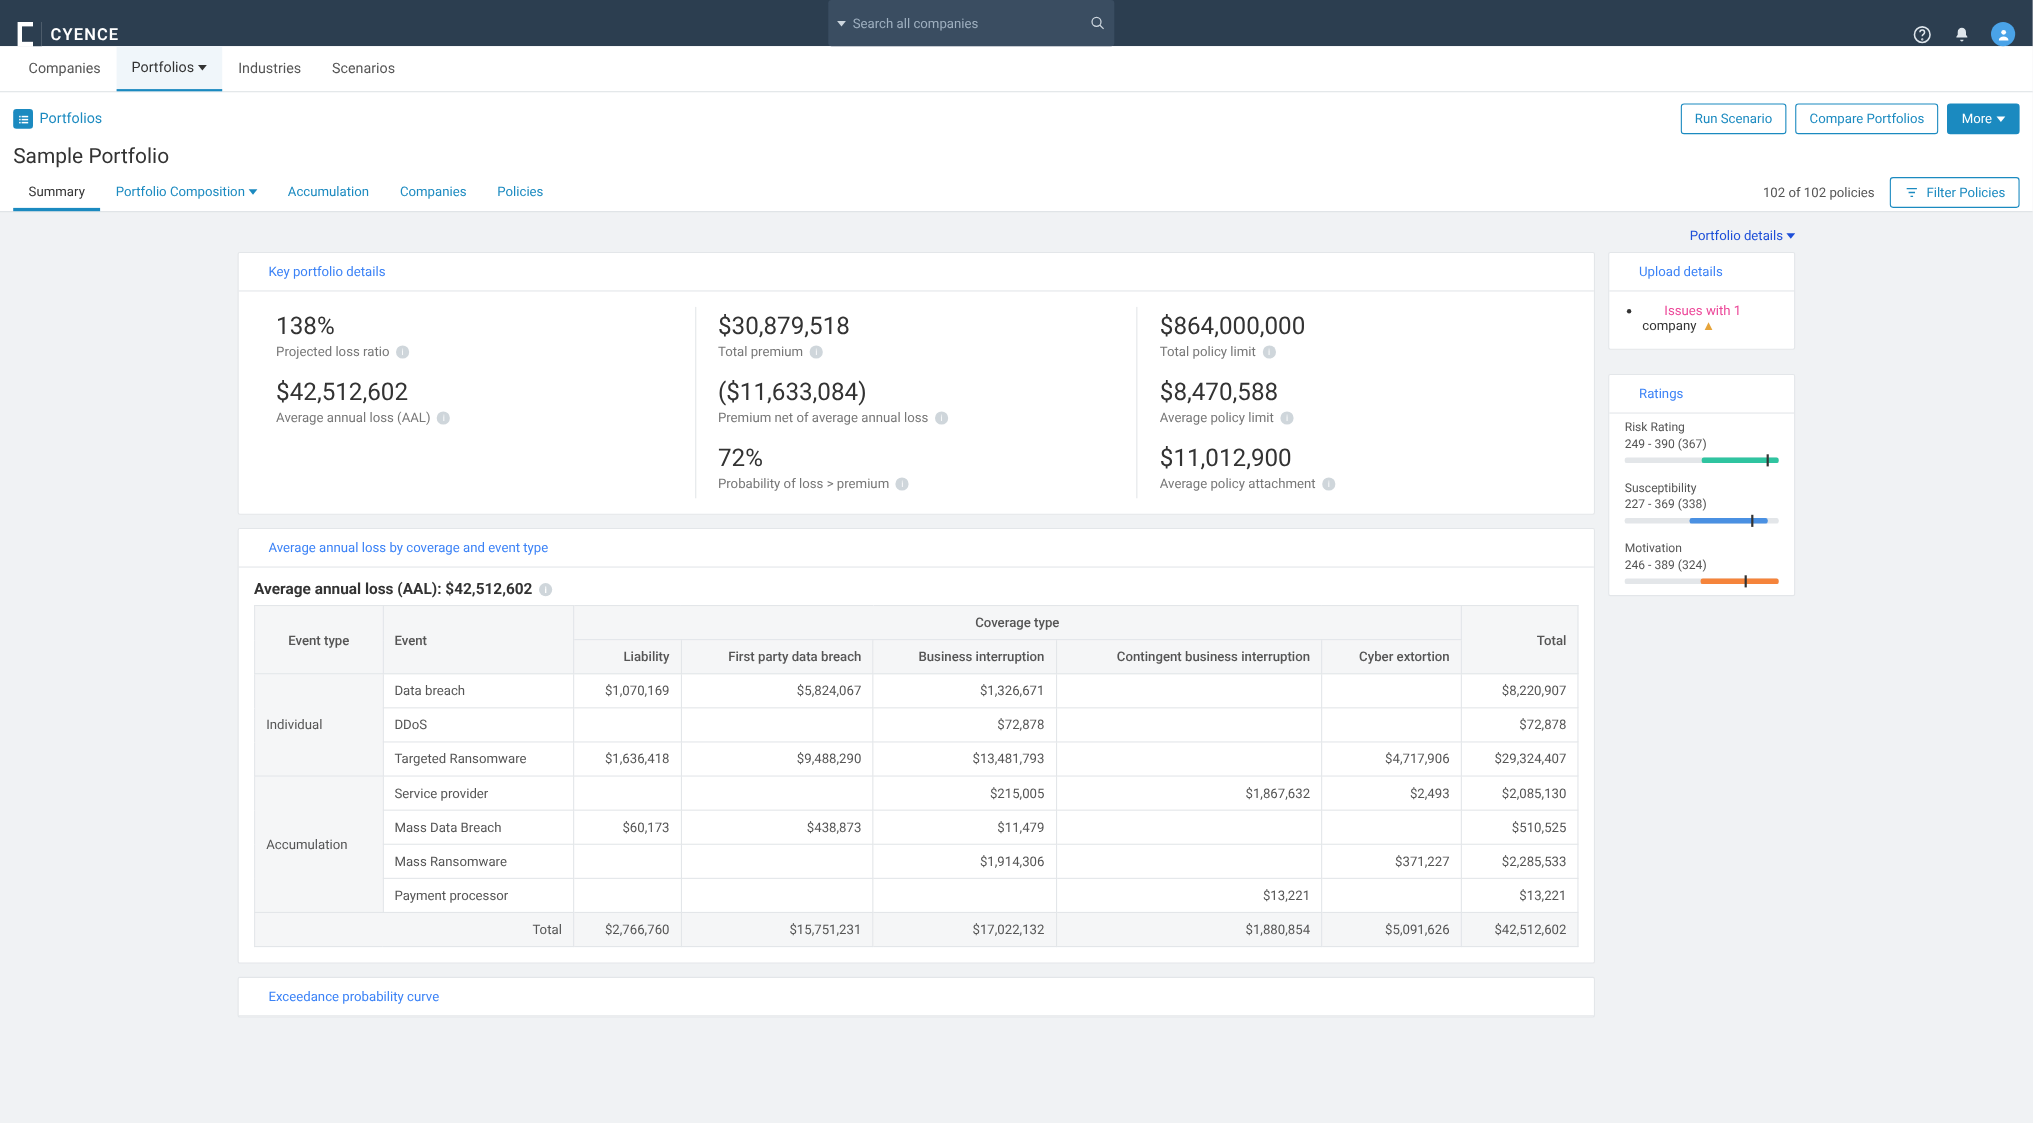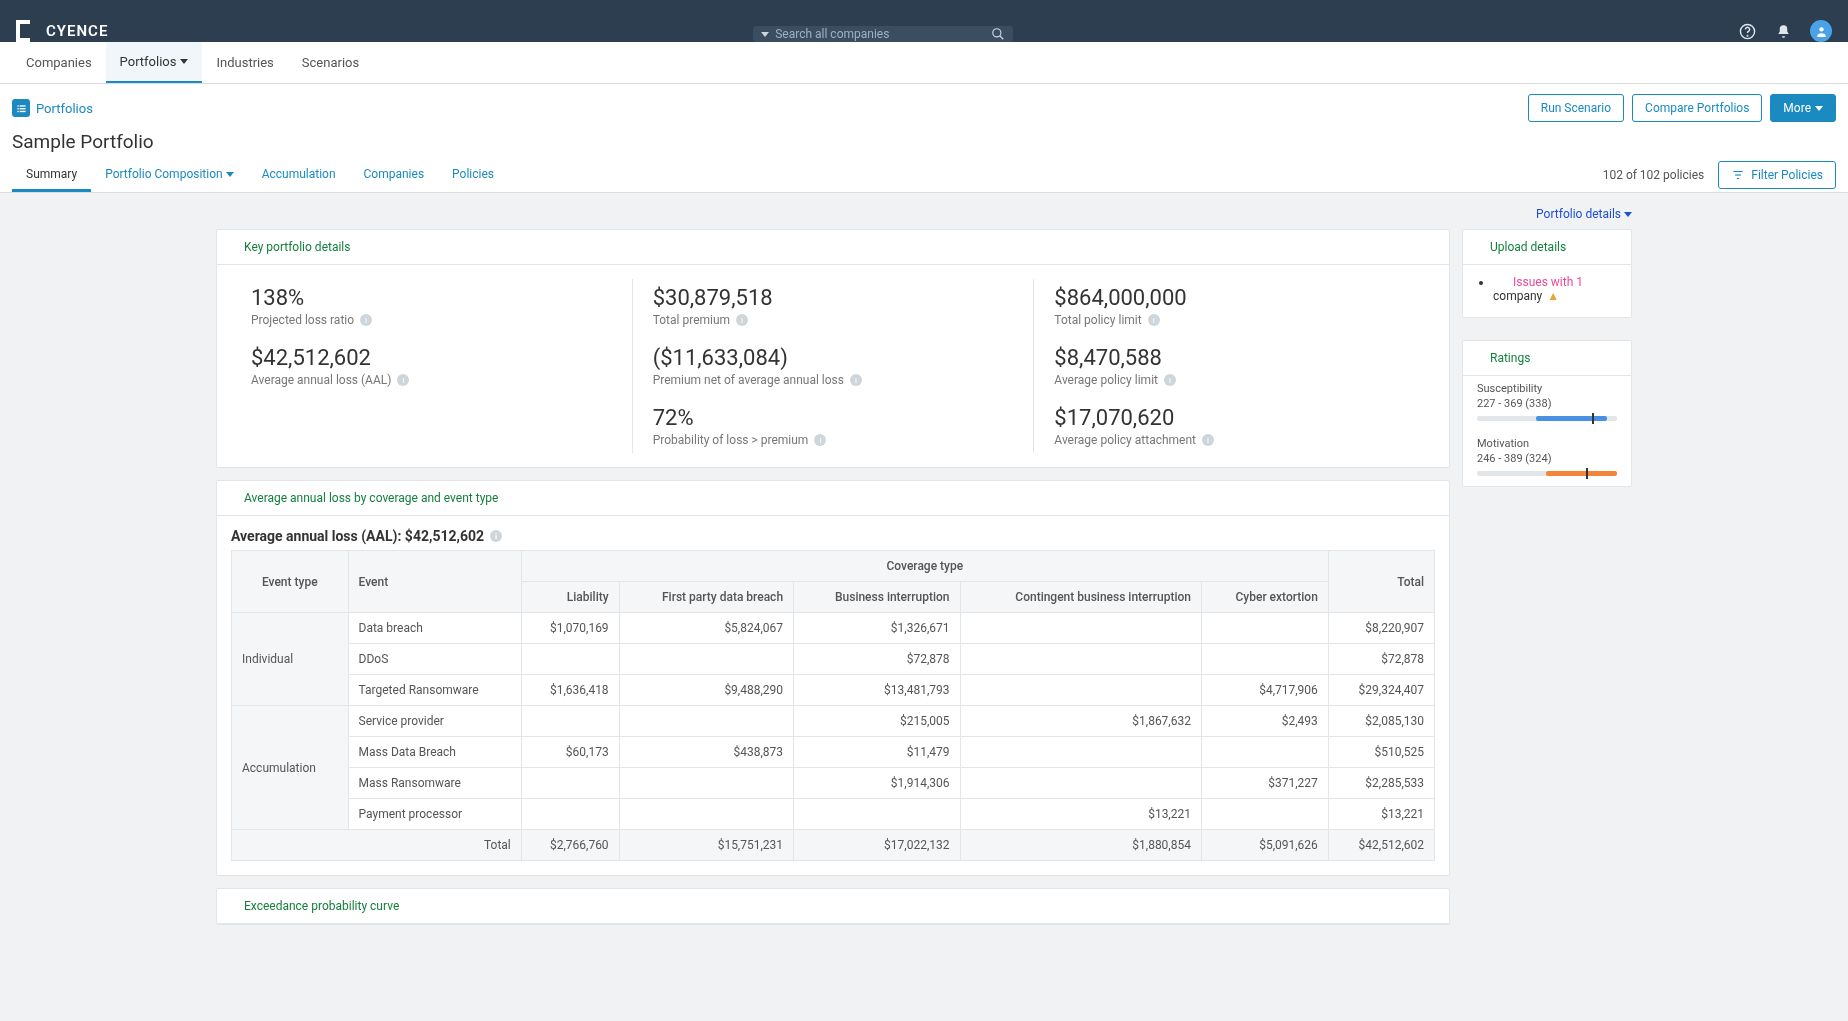--- a/index.html
+++ b/index.html
@@ -4,21 +4,21 @@
 <style>
 * { margin:0; padding:0; box-sizing:border-box; font-family:-apple-system,BlinkMacSystemFont,"Segoe UI",Roboto,sans-serif; }
 body { background:#f0f2f4; color:#333; font-size:13px; }
 
 
 .hdr { background:#2c3e50; color:#fff; height:42px; display:flex; align-items:flex-end; padding:0 16px; }
 .logo { display:flex; align-items:center; gap:8px; font-weight:600; font-size:15px; letter-spacing:1px; }
 .logo-icon { width:22px; height:22px; background:#fff; position:relative; }
 .logo-icon::before { content:''; position:absolute; inset:4px 4px 4px 4px; background:#2c3e50; }
 .logo-icon::after { content:''; position:absolute; right:0; top:0; width:8px; height:22px; background:#2c3e50; }
-.search { flex:0 0 260px; margin-left:auto; margin-right:auto; background:#3a4d61; border-radius:3px; height:16px; display:flex; align-items:center; padding:0 8px; color:#9fb0c0; position:relative; left:-40px; }
+.search { flex:0 0 260px; margin-left:auto; margin-right:auto; background:#3a4d61; border-radius:3px; height:42px; display:flex; align-items:center; padding:0 8px; color:#9fb0c0; position:relative; left:-40px; }
 .search input { background:transparent; border:none; color:#fff; outline:none; flex:1; font-size:12px; margin-left:6px; }
 .search input::placeholder { color:#9fb0c0; }
 .hdr-right { display:flex; align-items:center; gap:18px; }
 .hdr-icon { width:18px; height:18px; cursor:pointer; display:flex; align-items:center; justify-content:center; color:#dfe6ec; }
 .avatar { width:22px; height:22px; border-radius:50%; background:#4aa3e8; display:flex; align-items:center; justify-content:center; }
 
 
 .topnav { background:#fff; border-bottom:1px solid #d9dee2; display:flex; padding:0 12px; }
 .topnav-item { padding:12px 14px; font-size:13px; color:#555; cursor:pointer; position:relative; display:flex; align-items:center; gap:4px; }
 .topnav-item.active { background:#f0f6fa; border-bottom:2px solid #1b8ac0; color:#333; }
@@ -41,21 +41,21 @@
 .btn-outline { border:1px solid #1b8ac0; color:#1b8ac0; background:#fff; padding:6px 12px; border-radius:3px; display:inline-flex; align-items:center; gap:6px; cursor:pointer; font-size:12px; }
 
 
 .main { max-width:1440px; margin:0 auto; padding:10px 12px; }
 .pf-details-toggle { text-align:right; font-size:12px; color:#1d4ed8; padding:4px 0 8px; }
 .cols { display:flex; gap:12px; }
 .left { flex:1; }
 .right { width:170px; display:flex; flex-direction:column; gap:10px; }
 
 .card { background:#fff; border:1px solid #e3e6e9; border-radius:2px; margin-bottom:12px; }
-.card-hdr { padding:10px 27px; font-size:12px; color:#15803d; border-bottom:1px solid #e3e6e9; }
+.card-hdr { padding:10px 27px; font-size:12px; color:#3b82f6; border-bottom:1px solid #e3e6e9; }
 .card-body { padding:14px; }
 
 
 .metrics { display:flex; }
 .metrics-col { flex:1; padding:6px 20px; }
 .metrics-col + .metrics-col { border-left:1px solid #e3e6e9; }
 .metric { margin-bottom:18px; }
 .metric:last-child { margin-bottom:0; }
 .metric-val { font-size:22px; color:#333; margin-bottom:3px; }
 .metric-label { font-size:12px; color:#777; display:flex; align-items:center; gap:6px; }
@@ -237,21 +237,21 @@
                   <div class="metric-val">$864,000,000</div>
       <div class="metric-label">Total policy limit
         <span class="info-dot">i</span></div>
                 </div>
                 <div class="metric">
                   <div class="metric-val">$8,470,588</div>
       <div class="metric-label">Average policy limit
         <span class="info-dot">i</span></div>
                 </div>
                 <div class="metric">
-                  <div class="metric-val">$17,070,620</div>
+                  <div class="metric-val">$11,012,900</div>
       <div class="metric-label">Average policy attachment
         <span class="info-dot">i</span></div>
                 </div>
               </div>
             </div>
         </div>
       </div>
 
       <div class="card">
         <div class="card-hdr">Average annual loss by coverage and event type</div>
@@ -371,20 +371,28 @@
               <a>Issues with 1</a><span> company</span>
               <span class="warn-icon">▲</span>
             </li>
           </ul>
         </div>
       </div>
       <div class="card ratings">
         <div class="card-hdr">Ratings</div>
         <div id="ratings-body">
             <div class="rating">
+              <div class="rating-label">Risk Rating</div>
+    <div class="rating-range">249 - 390 (367)</div>
+    <div class="bar-bg">
+      <div class="bar-fill fill-green" style="left:50%;width:50%;"></div>
+      <div class="bar-tick" style="left:92%;"></div>
+    </div>
+            </div>
+            <div class="rating">
               <div class="rating-label">Susceptibility</div>
     <div class="rating-range">227 - 369 (338)</div>
     <div class="bar-bg">
       <div class="bar-fill fill-blue" style="left:42%;width:51%;"></div>
       <div class="bar-tick" style="left:82%;"></div>
     </div>
             </div>
             <div class="rating">
               <div class="rating-label">Motivation</div>
     <div class="rating-range">246 - 389 (324)</div>

